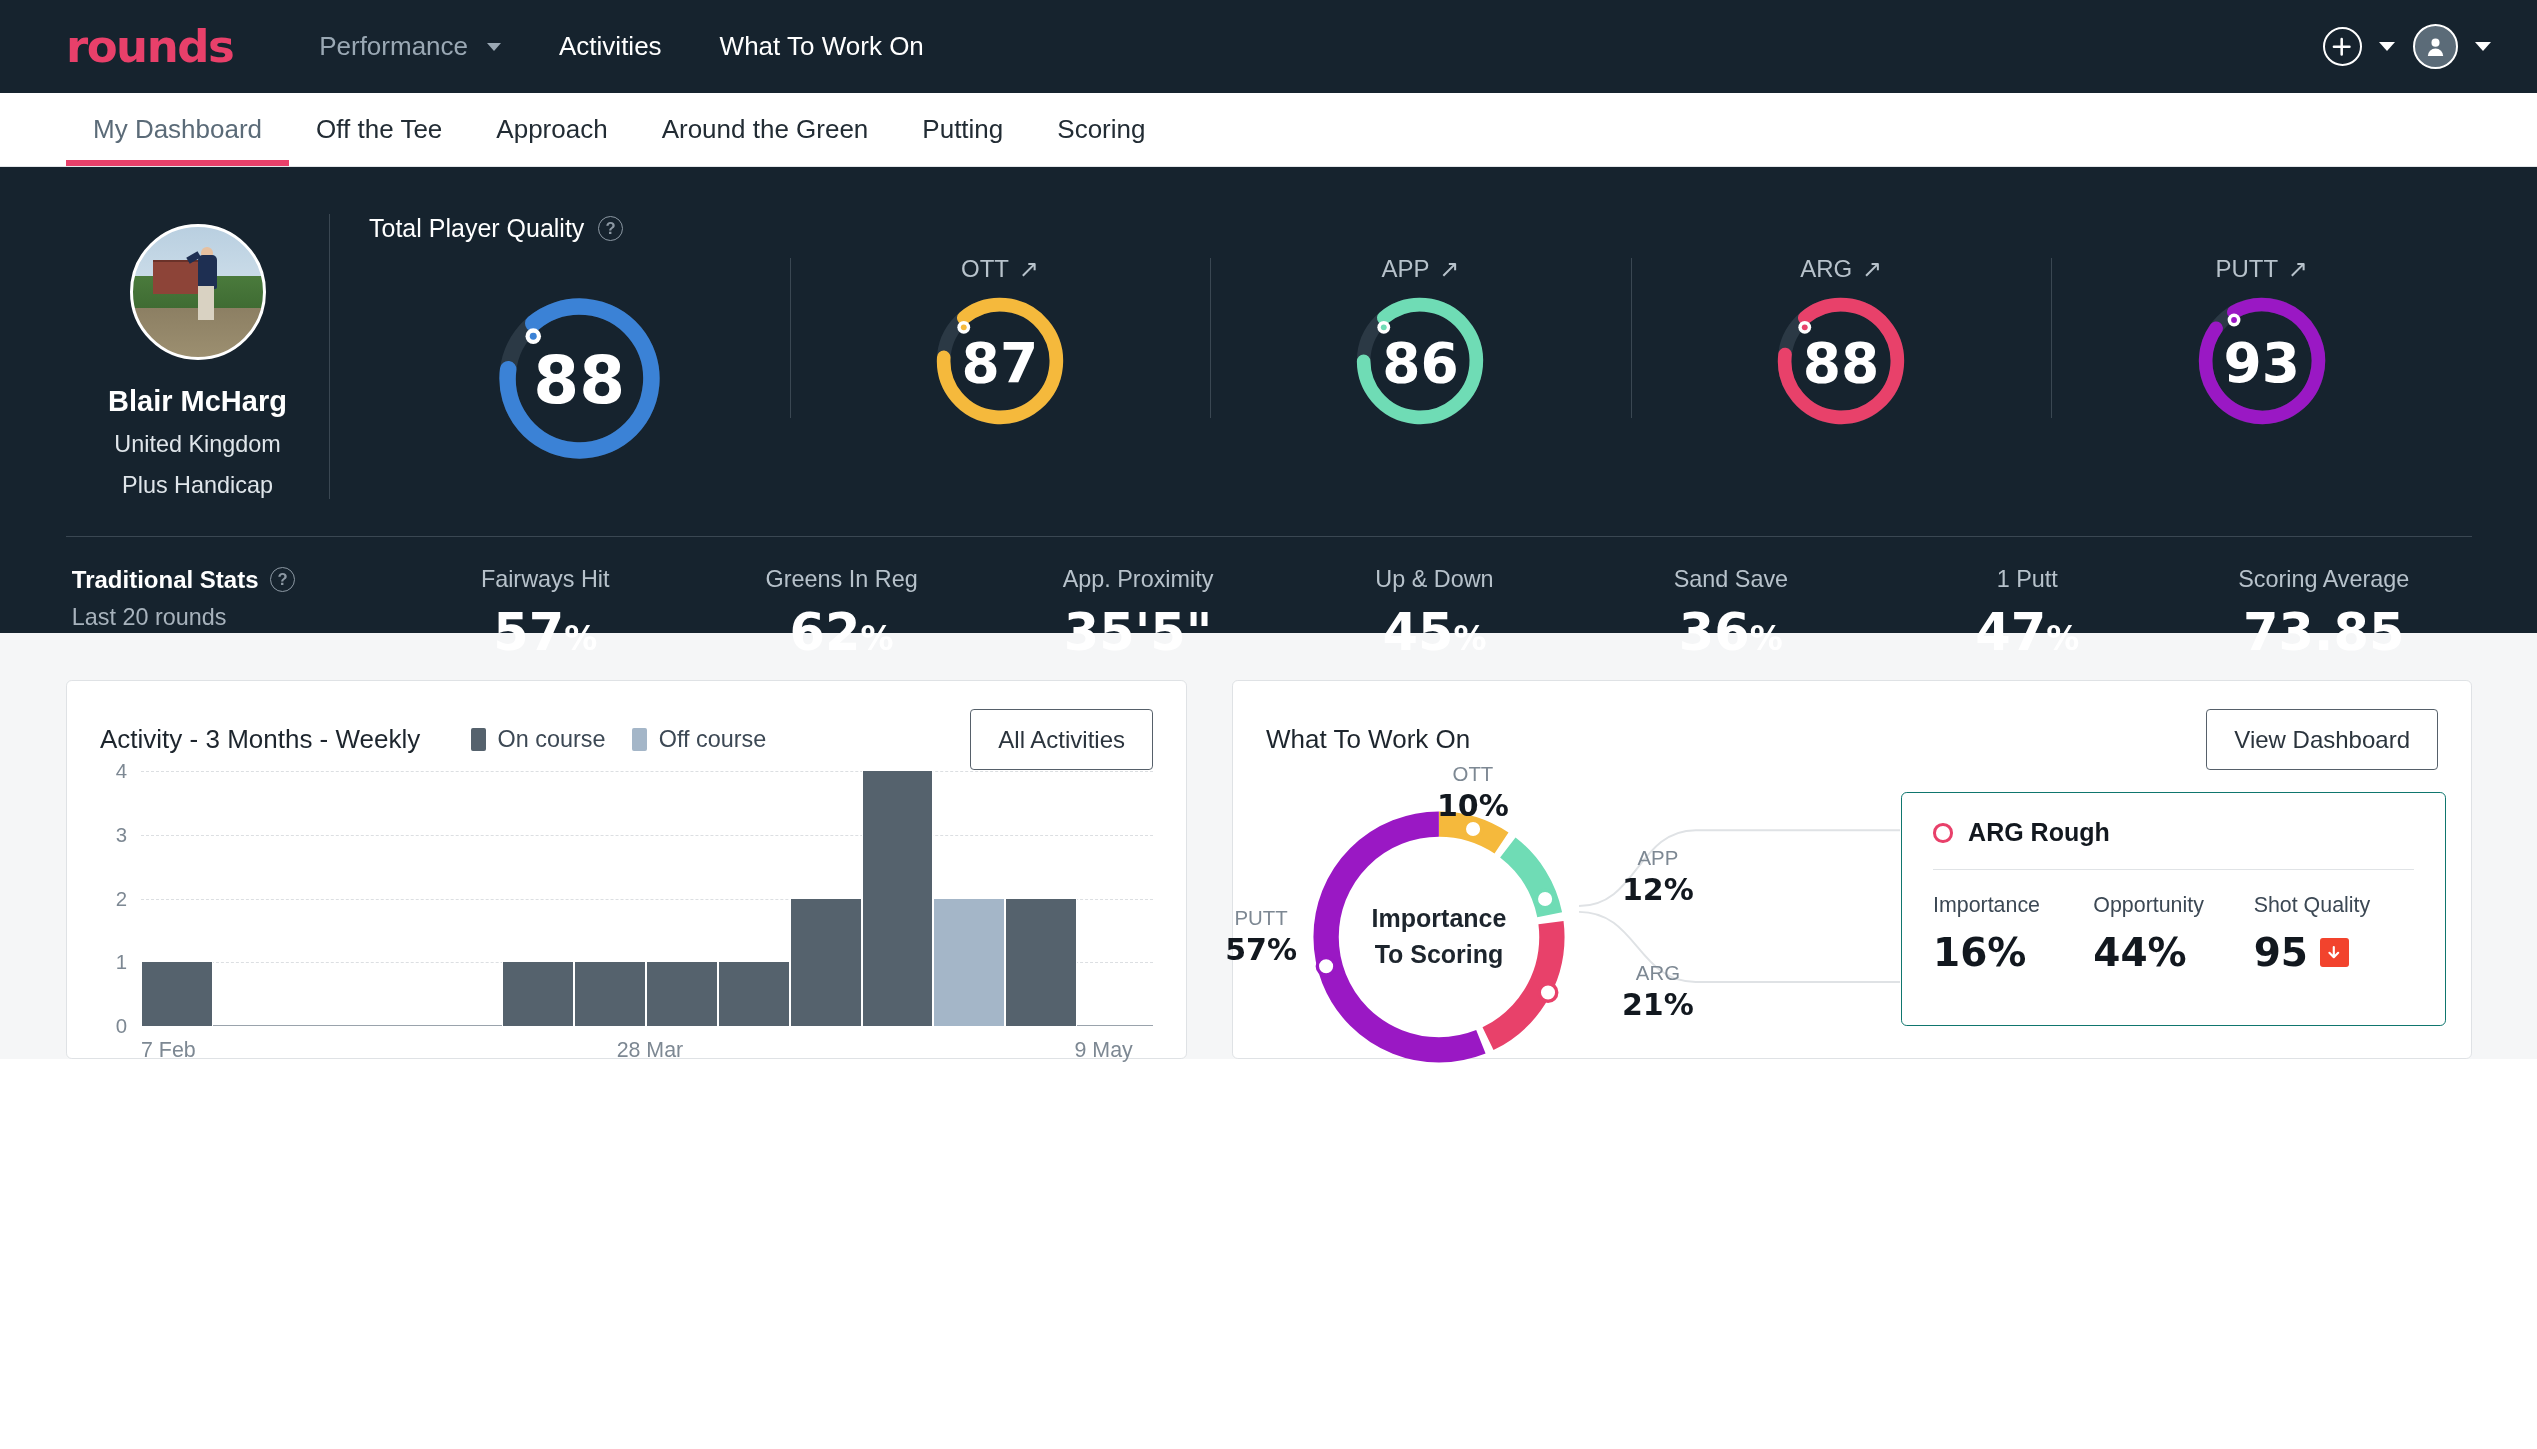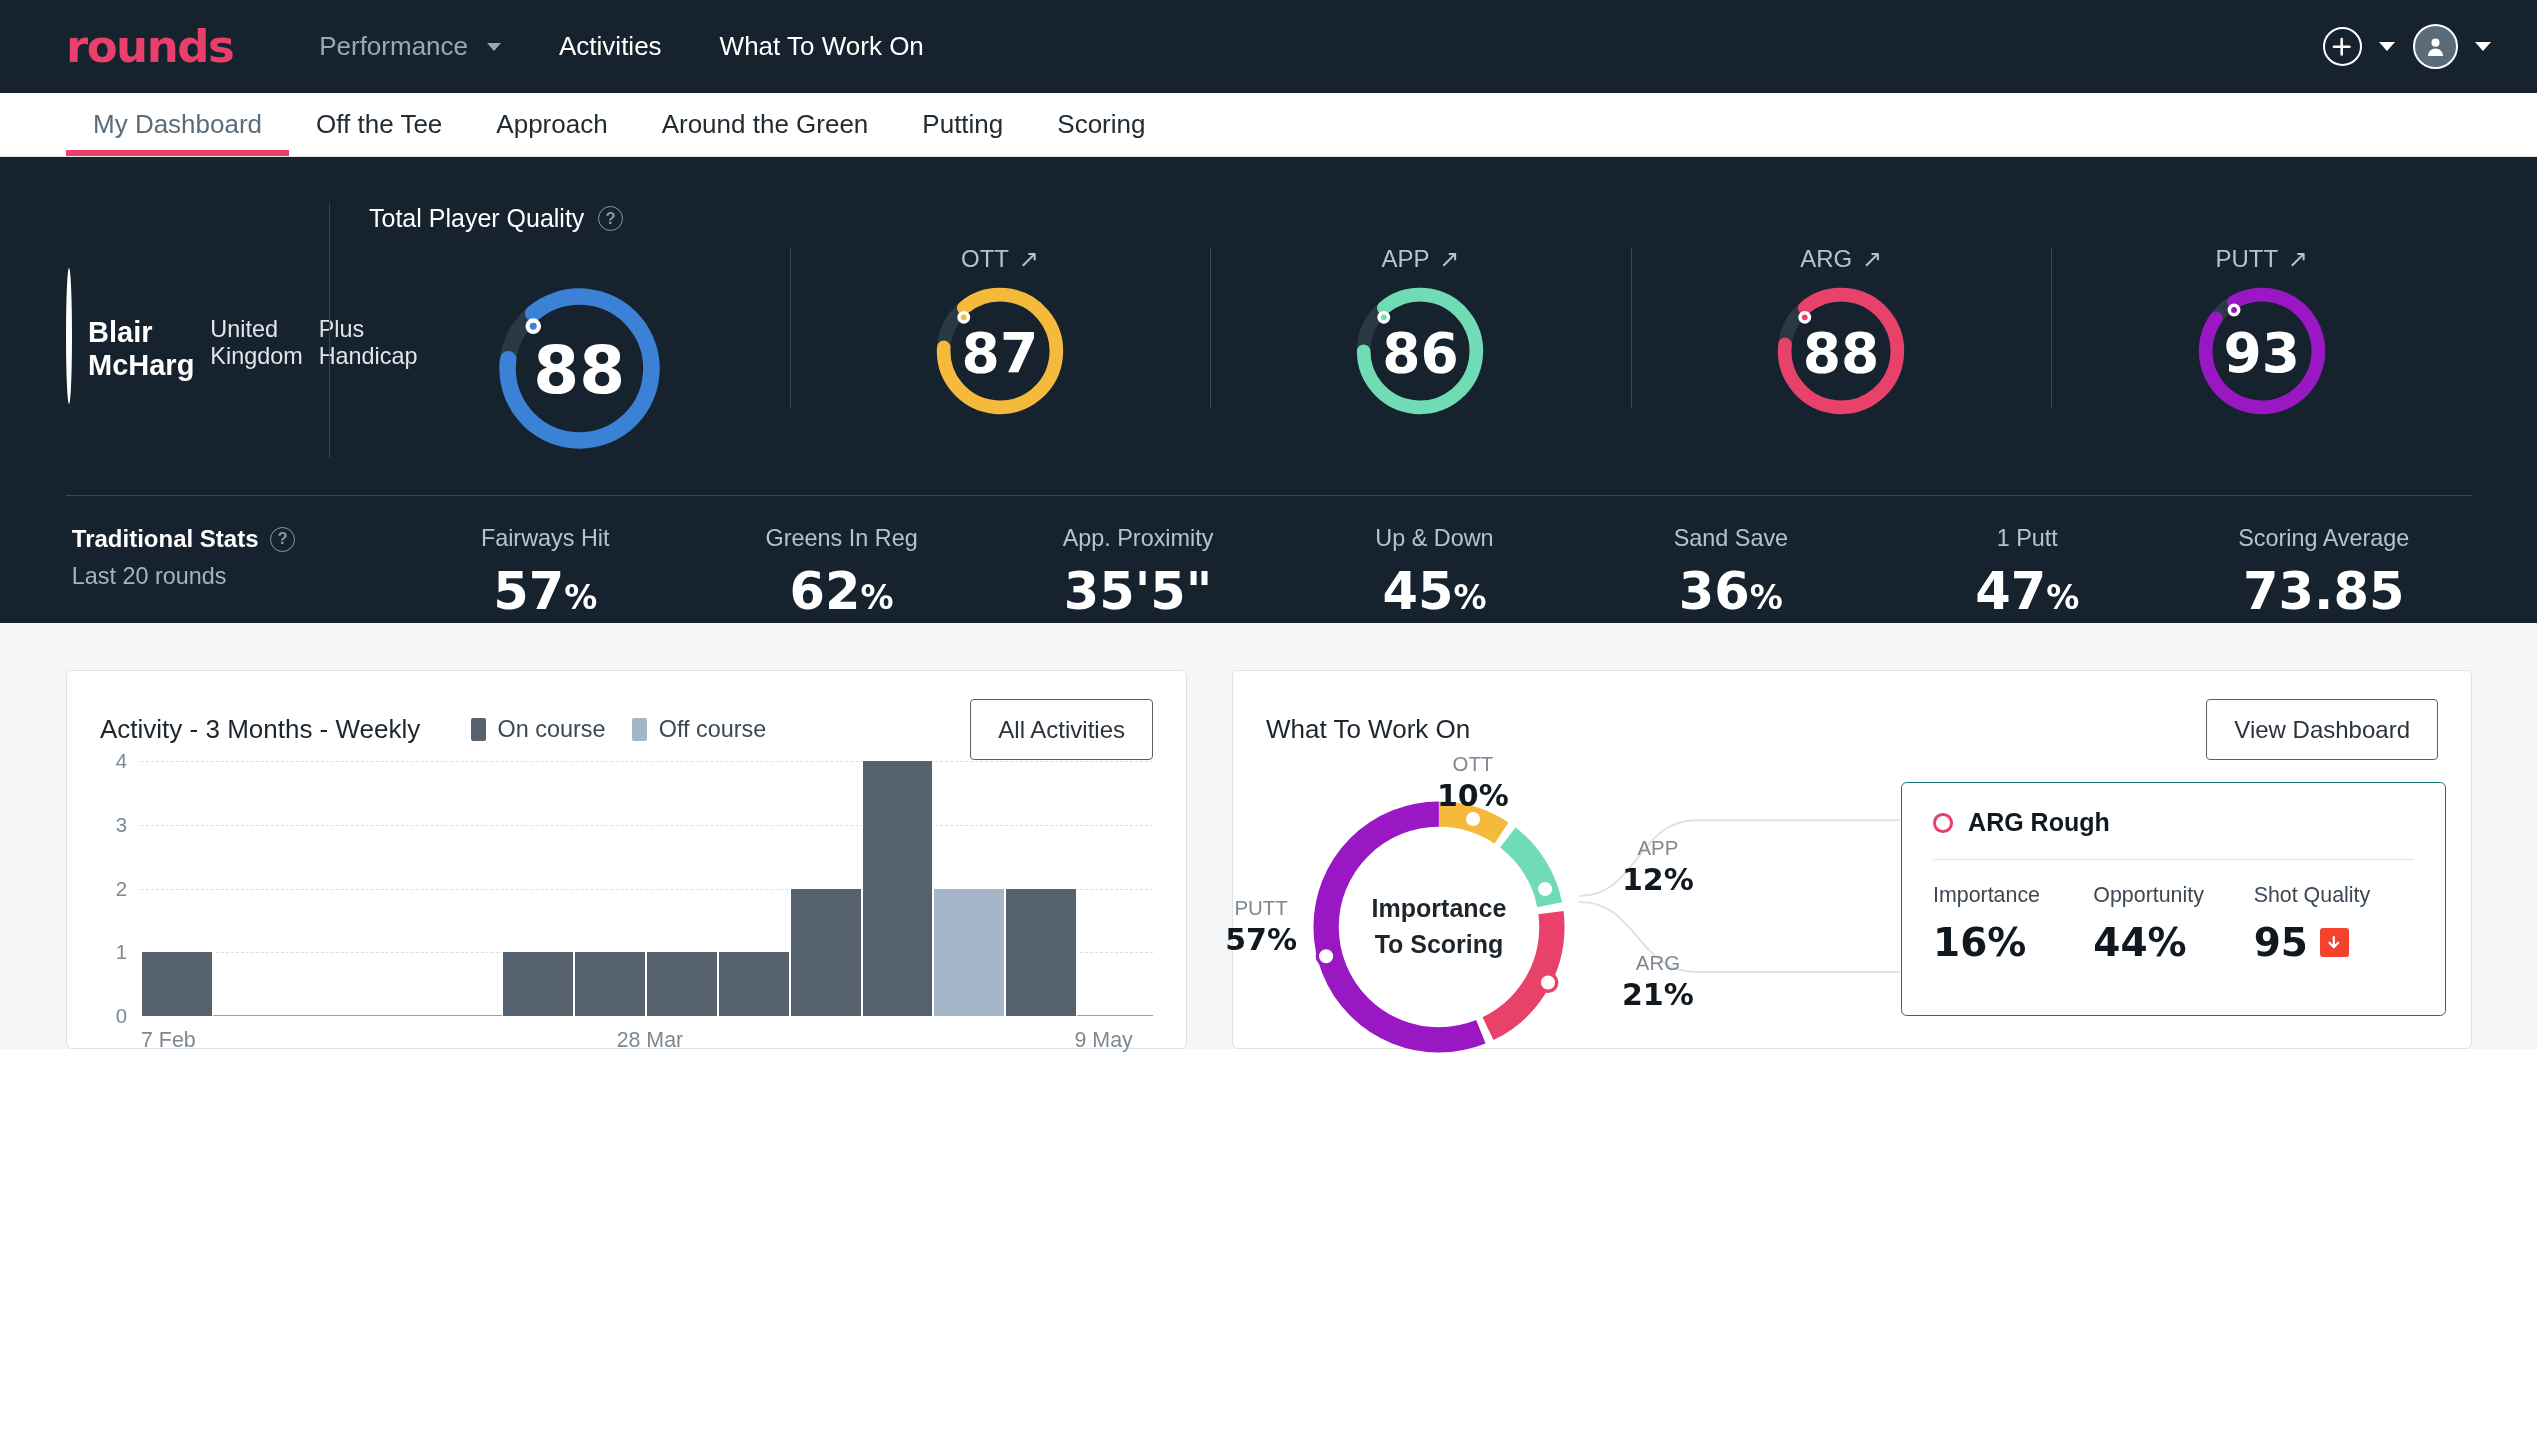--- a/index.html
+++ b/index.html
@@ -62,21 +62,21 @@
   .caret-sm {
     width: 0; height: 0;
     border-left: 8.8px solid transparent;
     border-right: 8.8px solid transparent;
     border-top: 9.7px solid #ffffff;
     cursor: pointer;
   }
 
   
   .tabbar {
-    height: 64px;
+    height: 74px;
     background: #ffffff;
     display: flex; align-items: stretch;
     padding-left: 66px;
     border-bottom: 1px solid #e3e6e9;
   }
   .tab {
     display: flex; align-items: center;
     padding: 0 27px;
     font-size: 26px;
     color: #222c34;
@@ -94,23 +94,22 @@
   
   .darkpanel {
     background: #16232e;
     height: 466px;
     padding: 0 66px;
     position: relative;
   }
   .dp-top { display: flex; padding-top: 47px; }
   .profile {
     width: 263px;
-    display: flex; align-items: center;
+    display: flex; flex-direction: column; align-items: center;
     padding-top: 9.7px;
-    gap: 16px;
   }
   .pfp {
     width: 136px; height: 136px; border-radius: 50%;
     border: 3.9px solid #ffffff;
     overflow: hidden;
     background: linear-gradient(#b9cfe0 0%, #c9dbe8 38%, #4a7a3c 38%, #3f6c33 62%, #8c7f63 62%, #9c8f70 100%);
     position: relative;
   }
   .pfp-bldg {
     position: absolute; left: 16%; top: 26%;

